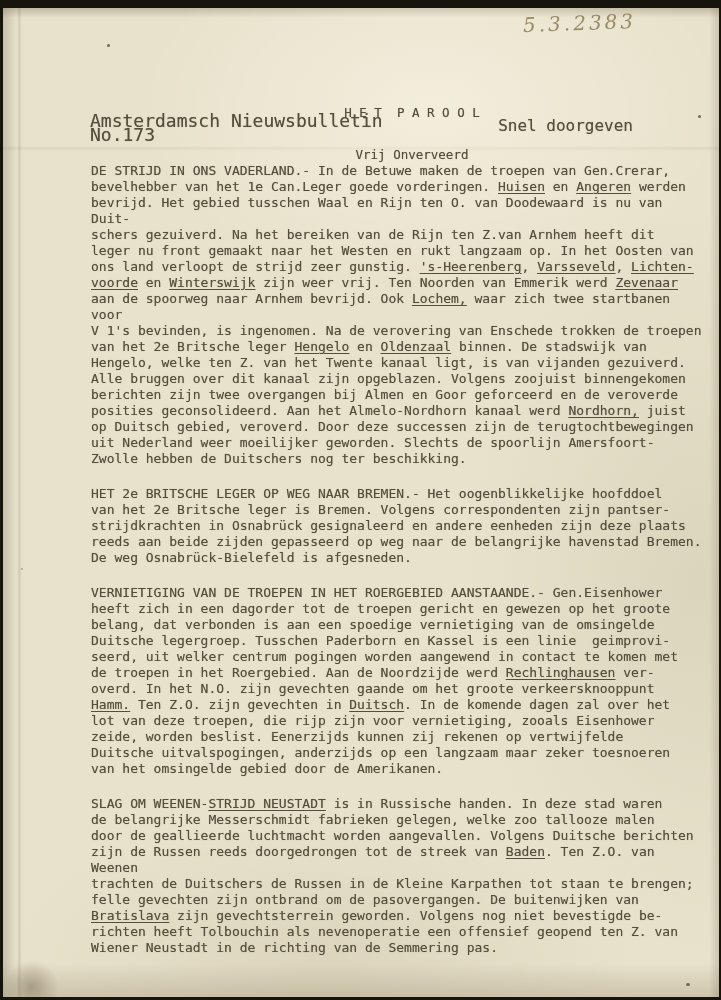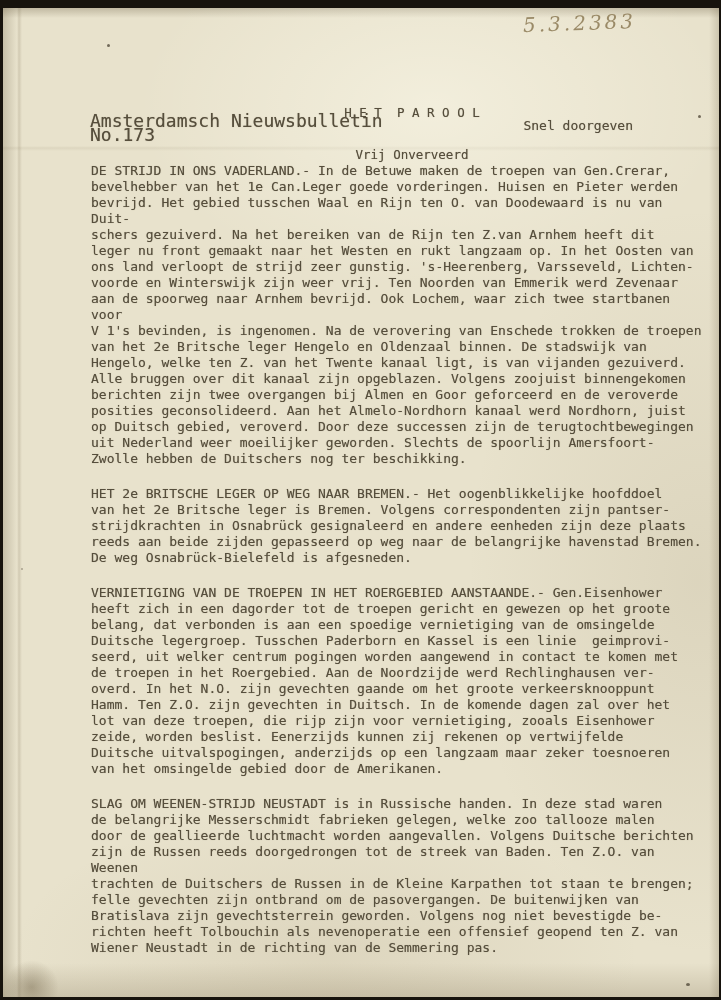--- a/index.html
+++ b/index.html
@@ -57,39 +57,40 @@
   }
   .issue-left {
     position: absolute;
     left: 87px; top: 106px;
     font-size: 18px; line-height: 14px;
   }
   .issue-right {
     position: absolute;
     right: 12px; top: 110px;
     text-align: left;
-    font-size: 13px; line-height: 15px;
+    font-size: 16px; line-height: 15px;
   }
   .issue-right .instruction-line { padding-right: 74px; }
   .articles {
     position: absolute;
     left: 82px; top: 155px; width: 624px;
   }
   .article {
     margin: 0 0 19px 6px;
     font-size: 13px;
     line-height: 16px;
     white-space: pre-wrap;
   }
   
   .ink, .article, .masthead, .issue-left, .issue-right {
     color: #564e3c;
     text-shadow: 0 0 0.7px rgba(86,78,60,0.55);
   }
   .u {
+    text-decoration: underline;
     text-underline-offset: 2px;
     text-decoration-thickness: 1px;
   }
   .speck {
     position: absolute;
     background: #4a4232;
     border-radius: 50%;
     opacity: 0.75;
   }
 </style>
@@ -110,21 +111,21 @@
       <div>Amsterdamsch Nieuwsbulletin</div>
       <div>No.173</div>
     </div>
 
     <div class="issue-right">
       <div class="instruction-line">Snel doorgeven</div>
     </div>
 
     <main id="articles" class="articles">
         <p class="article"><span>DE STRIJD IN ONS VADERLAND.- In de Betuwe maken de troepen van Gen.Crerar,
-bevelhebber van het 1e Can.Leger goede vorderingen. </span><span class="u">Huisen</span><span> en </span><span class="u">Pieter</span><span> werden
+bevelhebber van het 1e Can.Leger goede vorderingen. </span><span class="u">Huisen</span><span> en </span><span class="u">Angeren</span><span> werden
 bevrijd. Het gebied tusschen Waal en Rijn ten O. van Doodewaard is nu van Duit-
 schers gezuiverd. Na het bereiken van de Rijn ten Z.van Arnhem heeft dit
 leger nu front gemaakt naar het Westen en rukt langzaam op. In het Oosten van
 ons land verloopt de strijd zeer gunstig. </span><span class="u">'s-Heerenberg</span><span>, </span><span class="u">Varsseveld</span><span>, </span><span class="u">Lichten-
 voorde</span><span> en </span><span class="u">Winterswijk</span><span> zijn weer vrij. Ten Noorden van Emmerik werd </span><span class="u">Zevenaar</span><span>
 aan de spoorweg naar Arnhem bevrijd. Ook </span><span class="u">Lochem,</span><span> waar zich twee startbanen voor
 V 1's bevinden, is ingenomen. Na de verovering van Enschede trokken de troepen
 van het 2e Britsche leger </span><span class="u">Hengelo</span><span> en </span><span class="u">Oldenzaal</span><span> binnen. De stadswijk van
 Hengelo, welke ten Z. van het Twente kanaal ligt, is van vijanden gezuiverd.
 Alle bruggen over dit kanaal zijn opgeblazen. Volgens zoojuist binnengekomen

